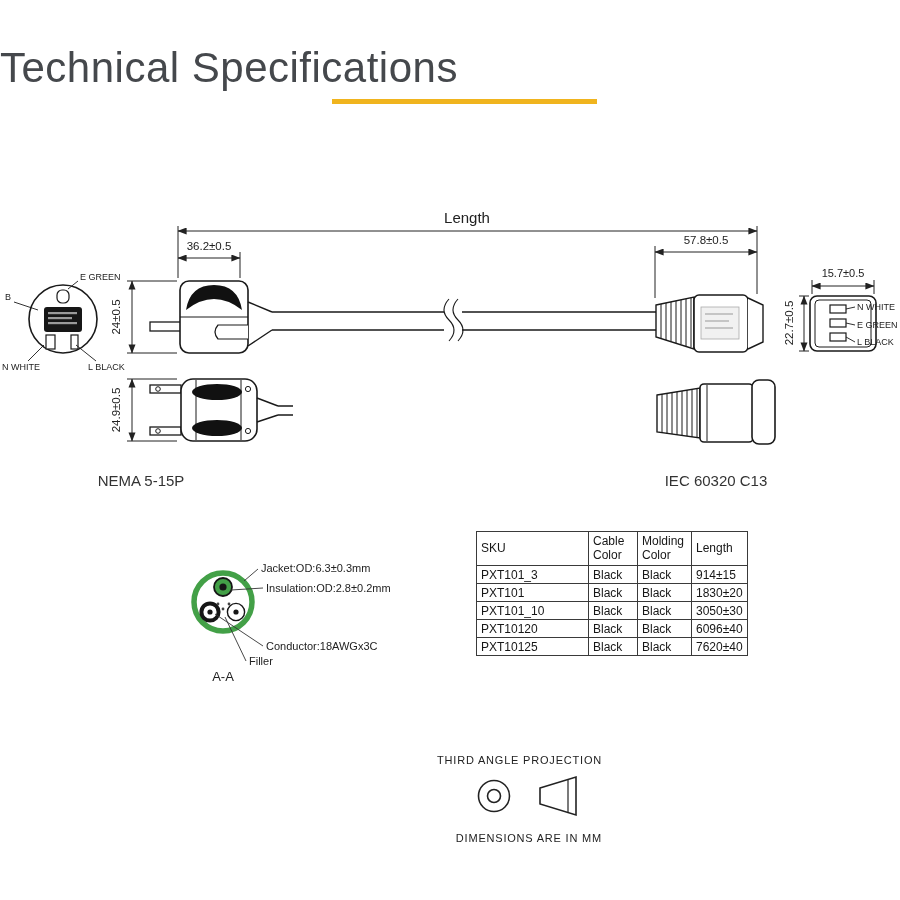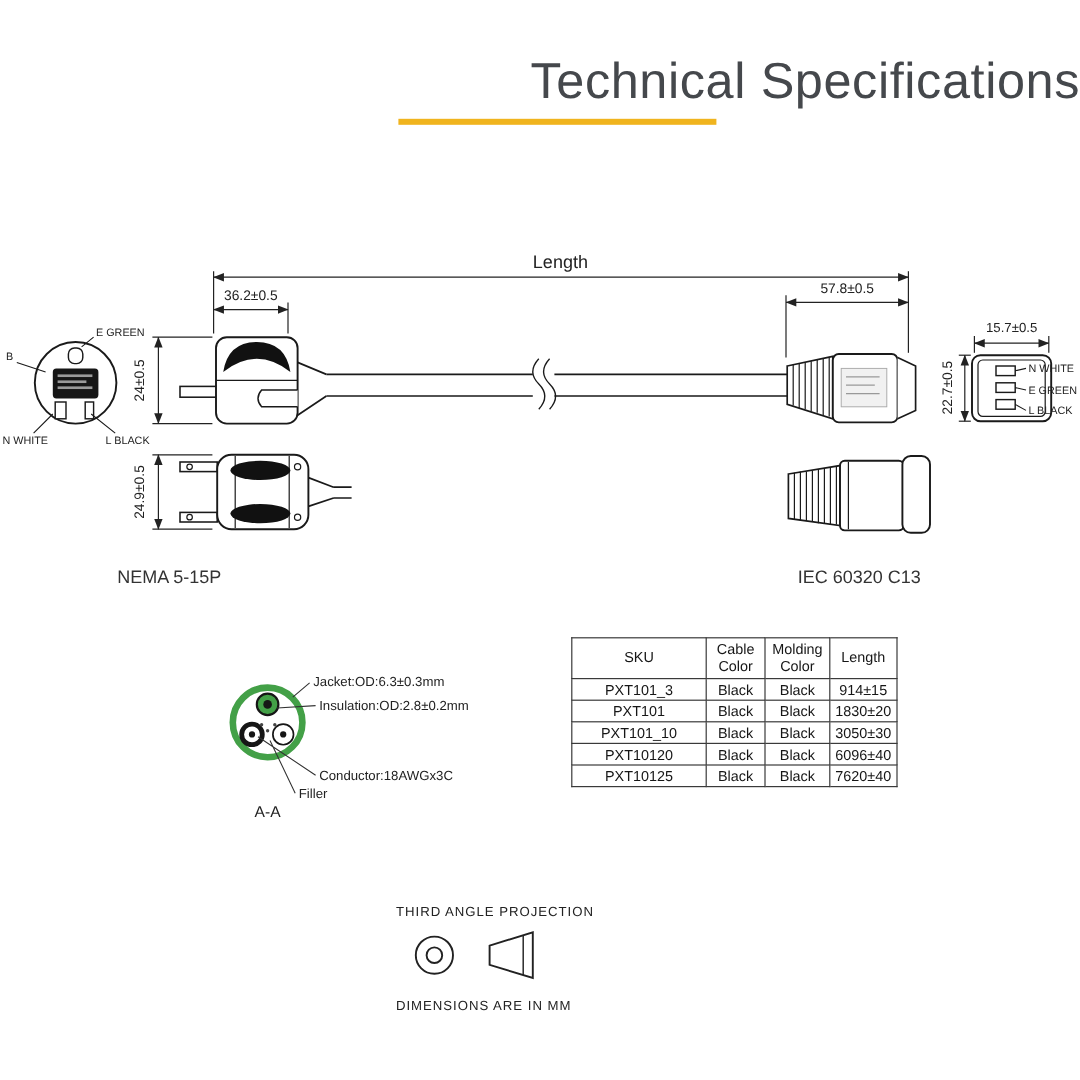--- a/index.html
+++ b/index.html
@@ -1,28 +1,28 @@
 <!DOCTYPE html>
 <html><head>
 <meta charset="utf-8">
 <style>
   * { margin:0; padding:0; box-sizing:border-box; }
   html,body { width:900px; height:900px; }
   body { background:#ffffff; font-family:"Liberation Sans",sans-serif; position:relative; overflow:hidden; }
-  .header { position:absolute; top:0; left:0; width:900px; text-align:right; }
+  .header { position:absolute; top:0; left:0; width:900px; text-align:left; }
   .title { margin-top:44px; font-size:42px; font-weight:300; color:#45484c; letter-spacing:0.5px; }
   .accent-bar { position:absolute; left:332px; top:99px; width:265px; height:5px; background:#F0B41E; }
   svg.drawing  { position:absolute; left:0;   top:186px; }
   svg.xsection { position:absolute; left:168px; top:544px; }
   svg text { font-family:"Liberation Sans",sans-serif; }
   .spec-table { position:absolute; left:476px; top:531px; border-collapse:collapse; color:#161616; }
-  .spec-table th, .spec-table td { border:1px solid #3a3a3a; font-weight:400; font-size:12px; text-align:center; padding:0 4px; background:#fff; }
+  .spec-table th, .spec-table td { border:1px solid #3a3a3a; font-weight:400; font-size:12px; text-align:left; padding:0 4px; background:#fff; }
   .spec-table th { height:34px; line-height:1.15; }
   .spec-table td { height:18px; }
-  .footer { position:absolute; left:330px; top:754px; width:272px; text-align:left; color:#222; }
+  .footer { position:absolute; left:330px; top:754px; width:272px; text-align:right; color:#222; }
   .proj-label  { font-size:11px; letter-spacing:0.8px; }
   .units-label { font-size:11px; letter-spacing:0.8px; margin-top:8px; }
   .footer svg { margin-top:6px; }
 </style>
 </head>
 <body>
 
 <div class="header">
   <h1 class="title">Technical Specifications</h1>
 </div>

